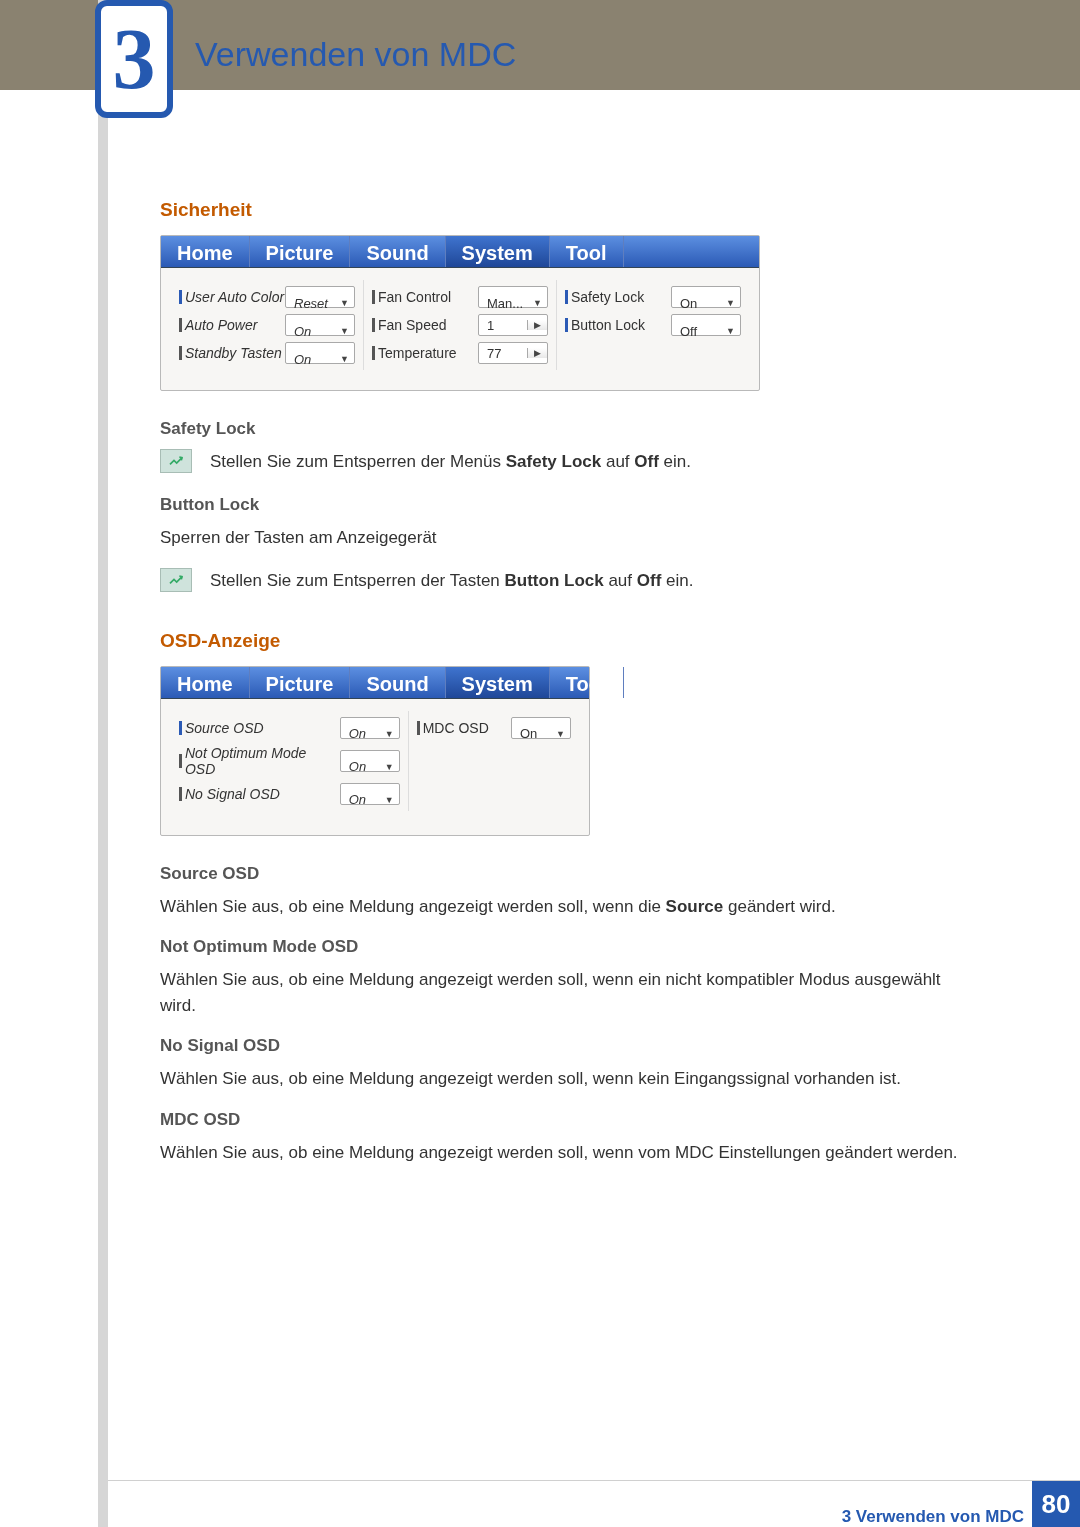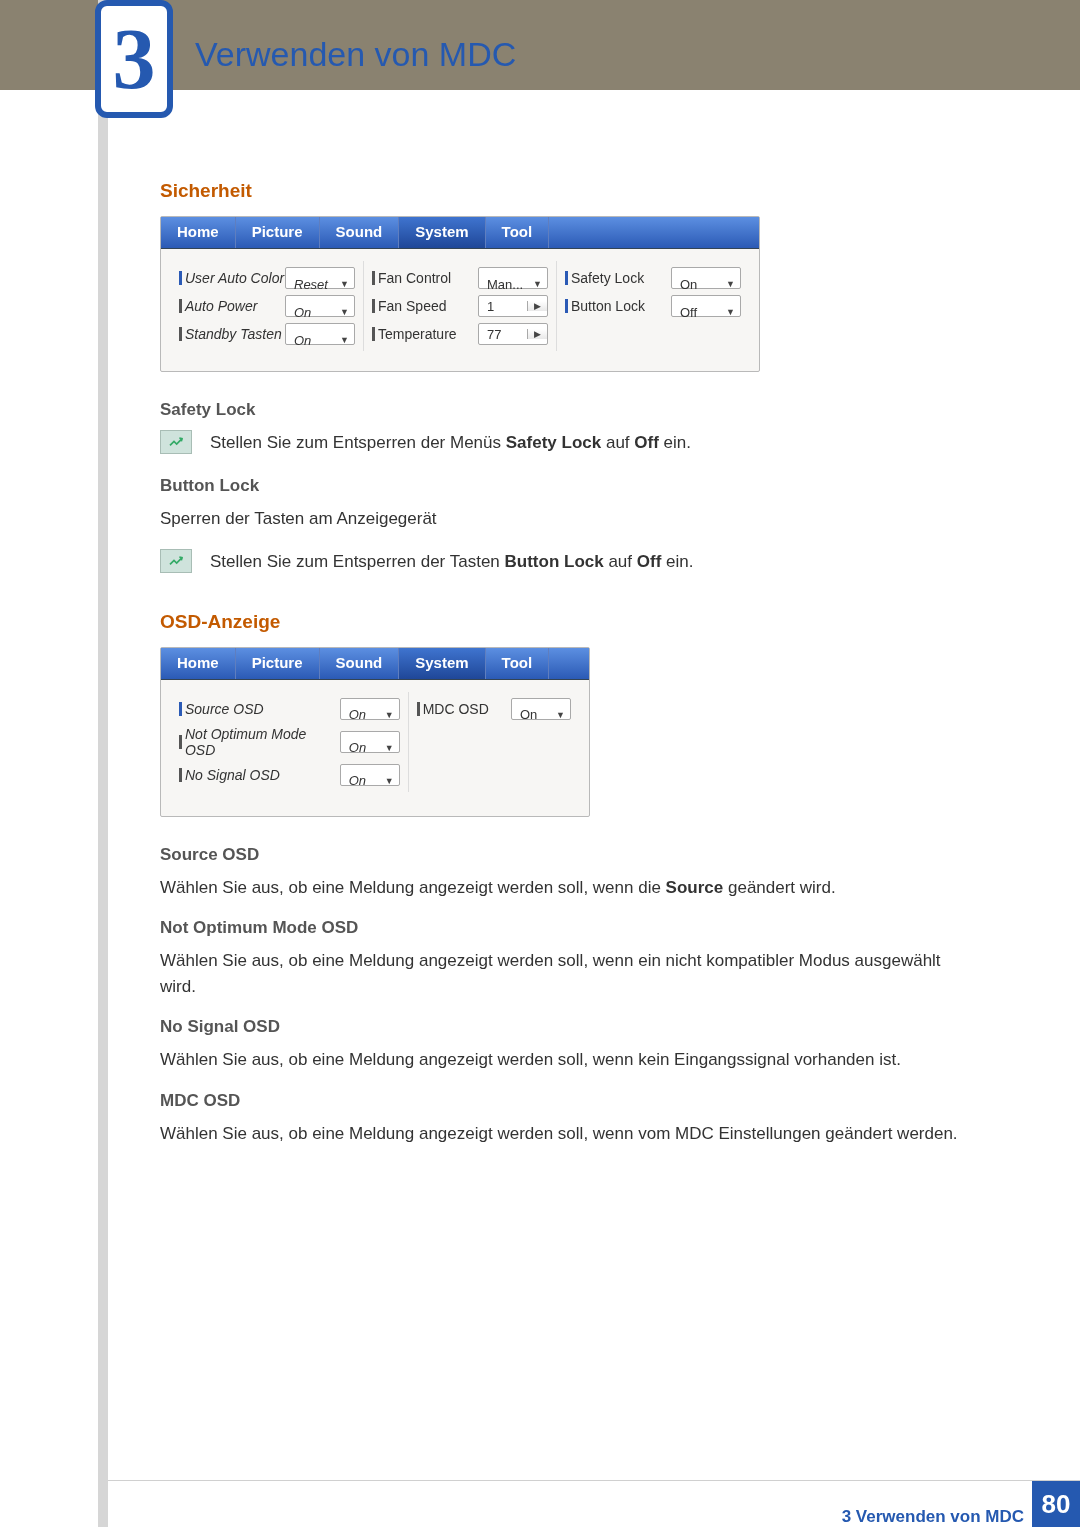--- a/index.html
+++ b/index.html
@@ -2,25 +2,25 @@
 <html><head>
 <meta charset="utf-8">
 <style>
   * { box-sizing: border-box; margin: 0; padding: 0; }
   body { width: 1080px; height: 1527px; background: #ffffff; font-family: Arial, Helvetica, sans-serif; font-size: 18px; color: #333; position: relative; }
   .sidebar-stripe { position: absolute; left: 98px; top: 0; width: 10px; height: 1527px; background: #d6d6d6; }
   .header-banner { position: absolute; left: 0; top: 0; width: 1080px; height: 90px; background: #8a8270; }
   .chapter-badge { position: absolute; left: 95px; top: 0; width: 78px; height: 118px; background: #ffffff; border: 6px solid #2559b0; border-radius: 12px; display: flex; align-items: center; justify-content: center; }
   .chapter-num { font-size: 86px; font-weight: bold; color: #2559b0; font-family: Georgia, serif; }
   .chapter-title { position: absolute; left: 195px; top: 35px; font-size: 34px; color: #2559b0; font-weight: 500; }
-  .content { position: absolute; left: 160px; top: 180px; width: 810px; }
+  .content { position: absolute; left: 160px; top: 199px; width: 810px; }
   .section-h { color: #c35a00; font-size: 19px; font-weight: bold; margin-bottom: 14px; }
   .panel { border: 1px solid #b9b9b9; background: #f7f6f4; border-radius: 2px; margin-bottom: 28px; position: relative; }
   .tabs { display: flex; background: linear-gradient(#5c8fe1, #2b5ab5); height: 32px; border-bottom: 1px solid #345; }
-  .tab { padding: 6px 16px 0; font-size: 15px; color: #ffffff; font-weight: bold; border-right: 1px solid #5f7ebf; }
+  .tab { padding: 6px 16px 0; font-size: 20px; color: #ffffff; font-weight: bold; border-right: 1px solid #5f7ebf; }
   .tab.active { background: linear-gradient(#3f74cf, #1f4798); }
   .panel-body { display: flex; gap: 0; padding: 12px 10px 20px; }
   .col { flex: 1; padding: 0 8px; border-left: 1px solid #ddd; }
   .col:first-child { border-left: none; font-style: italic; }
   .row { display: flex; align-items: center; justify-content: space-between; margin: 6px 0; font-size: 14px; color: #333; }
   .row-label { display: flex; align-items: center; gap: 0; }
   .bar { display:inline-block; width:3px; height:14px; background:#555; margin-right:3px; vertical-align:middle; }
   .barblue { background:#2b5ab5; }
   .dd { display: inline-flex; align-items: center; justify-content: space-between; width: 70px; height: 22px; background: #ffffff; border: 1px solid #a9a9a9; border-radius: 2px; font-size: 13px; padding: 12px 5px 0 8px; color:#333; }
   .dd .tri { font-size: 9px; color: #444; }

